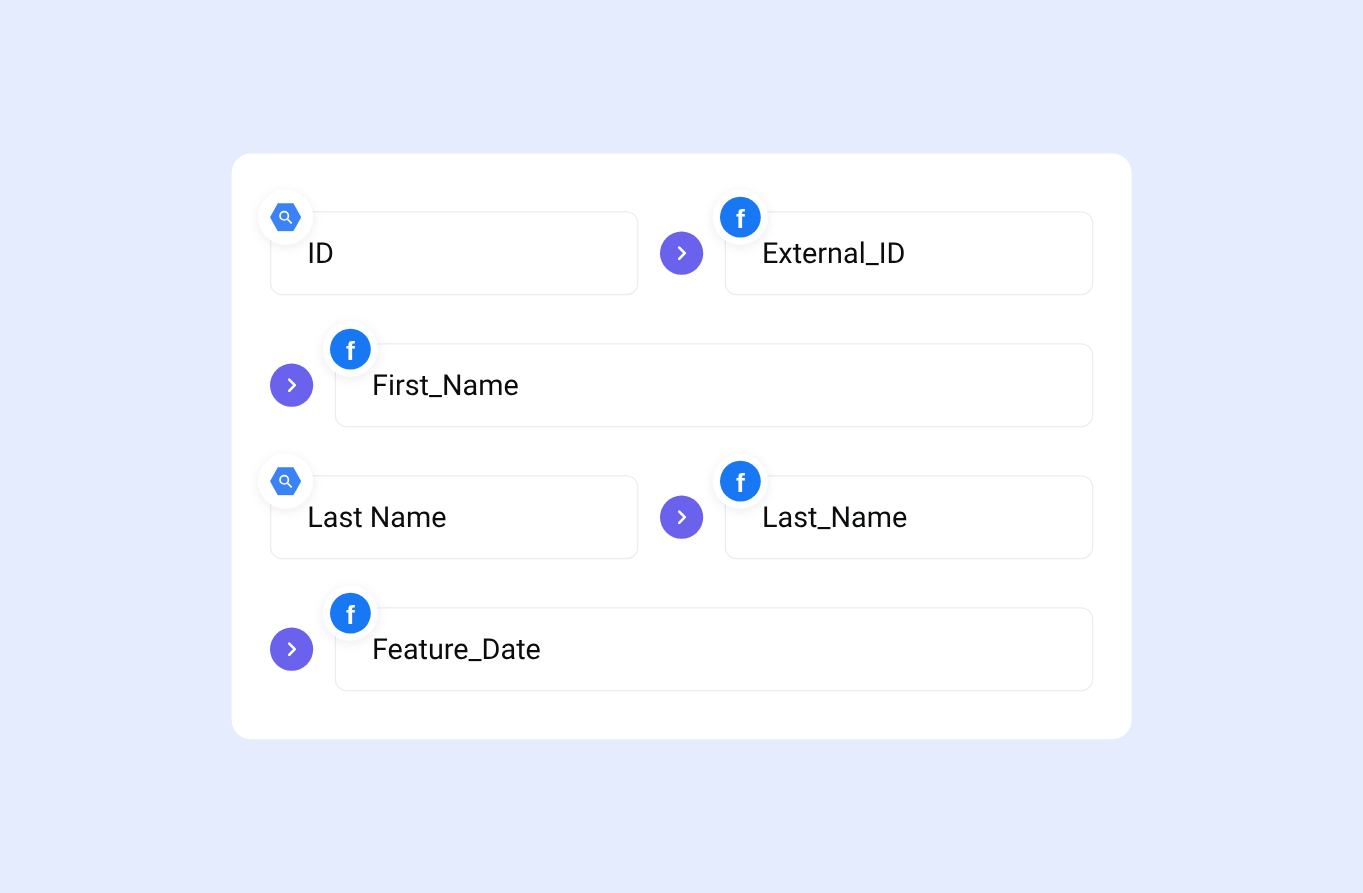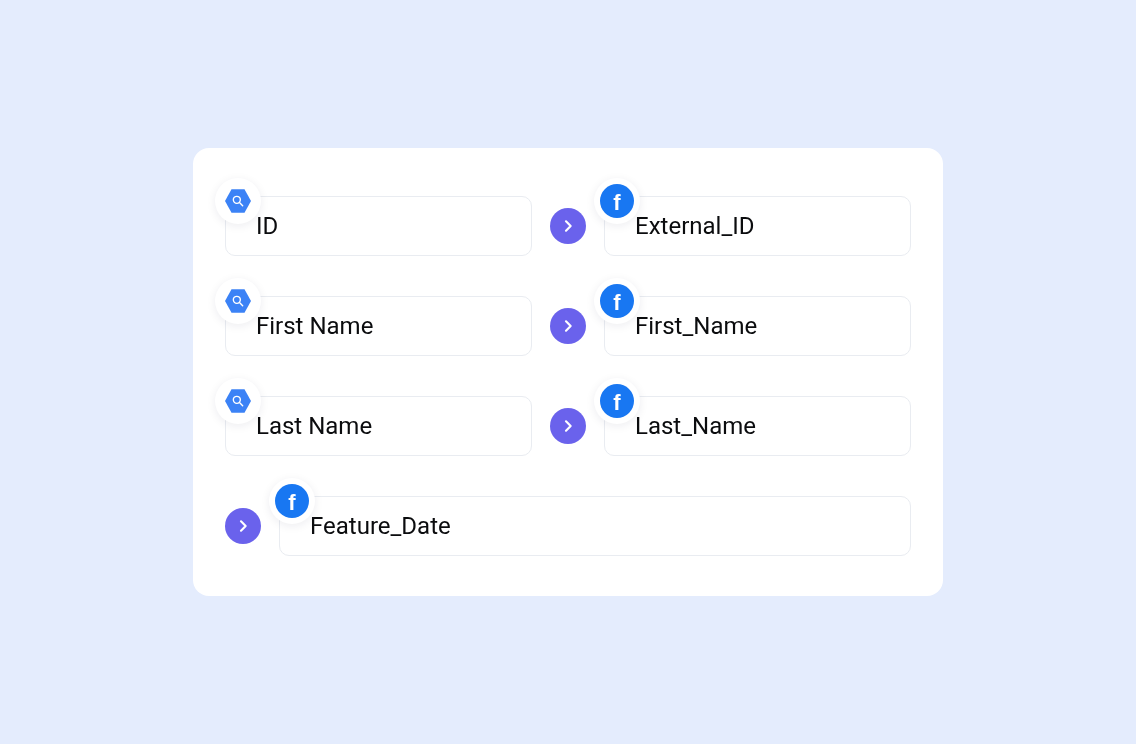--- a/index.html
+++ b/index.html
@@ -26,21 +26,21 @@
     align-items: center;
     gap: 18px;
   }
   .field {
     position: relative;
     flex: 1;
   }
   .field-box {
     border: 1px solid #e9ecf1;
     border-radius: 10px;
-    height: 60px;
+    height: 70px;
     display: flex;
     align-items: center;
     padding: 0 24px 0 30px;
     font-size: 24px;
     color: #0b0c0e;
     background: #fff;
   }
   .corner-badge {
     position: absolute;
     top: -18px;
@@ -126,61 +126,48 @@
             <span class="fb-letter">f</span>
           </div>
       </div>
       <div class="field-box">
           <span>External_ID</span>
         </div>
     </div>
   </div>
 
   <div class="row">
+    <div class="arrow">
+      <svg width="16" height="16" viewBox="0 0 24 24" fill="none" stroke="#ffffff" stroke-width="3.2" stroke-linecap="round" stroke-linejoin="round">
+          <polyline points="9 5 16 12 9 19"></polyline>
+        </svg>
+    </div>
+    <div class="field">
+      <div class="corner-badge">
+        <div class="fb-circle">
+            <span class="fb-letter">f</span>
+          </div>
+      </div>
+      <div class="field-box">
+          <span>First_Name</span>
+        </div>
+    </div>
+  </div>
+
+  <div class="row">
     <div class="field">
       <div class="corner-badge">
         <div class="hex">
           <svg width="14" height="14" viewBox="0 0 24 24" fill="none" stroke="#ffffff" stroke-width="2.4" stroke-linecap="round">
             <circle cx="10" cy="10" r="6"></circle>
               <line x1="15" y1="15" x2="20" y2="20"></line>
           </svg>
         </div>
       </div>
       <div class="field-box">
-          <span>First Name</span>
-        </div>
-    </div>
-    <div class="arrow">
-      <svg width="16" height="16" viewBox="0 0 24 24" fill="none" stroke="#ffffff" stroke-width="3.2" stroke-linecap="round" stroke-linejoin="round">
-          <polyline points="9 5 16 12 9 19"></polyline>
-        </svg>
-    </div>
-    <div class="field">
-      <div class="corner-badge">
-        <div class="fb-circle">
-            <span class="fb-letter">f</span>
-          </div>
-      </div>
-      <div class="field-box">
-          <span>First_Name</span>
-        </div>
-    </div>
-  </div>
-
-  <div class="row">
-    <div class="field">
-      <div class="corner-badge">
-        <div class="hex">
-          <svg width="14" height="14" viewBox="0 0 24 24" fill="none" stroke="#ffffff" stroke-width="2.4" stroke-linecap="round">
-            <circle cx="10" cy="10" r="6"></circle>
-              <line x1="15" y1="15" x2="20" y2="20"></line>
-          </svg>
-        </div>
-      </div>
-      <div class="field-box">
           <span>Last Name</span>
         </div>
     </div>
     <div class="arrow">
       <svg width="16" height="16" viewBox="0 0 24 24" fill="none" stroke="#ffffff" stroke-width="3.2" stroke-linecap="round" stroke-linejoin="round">
           <polyline points="9 5 16 12 9 19"></polyline>
         </svg>
     </div>
     <div class="field">
       <div class="corner-badge">

